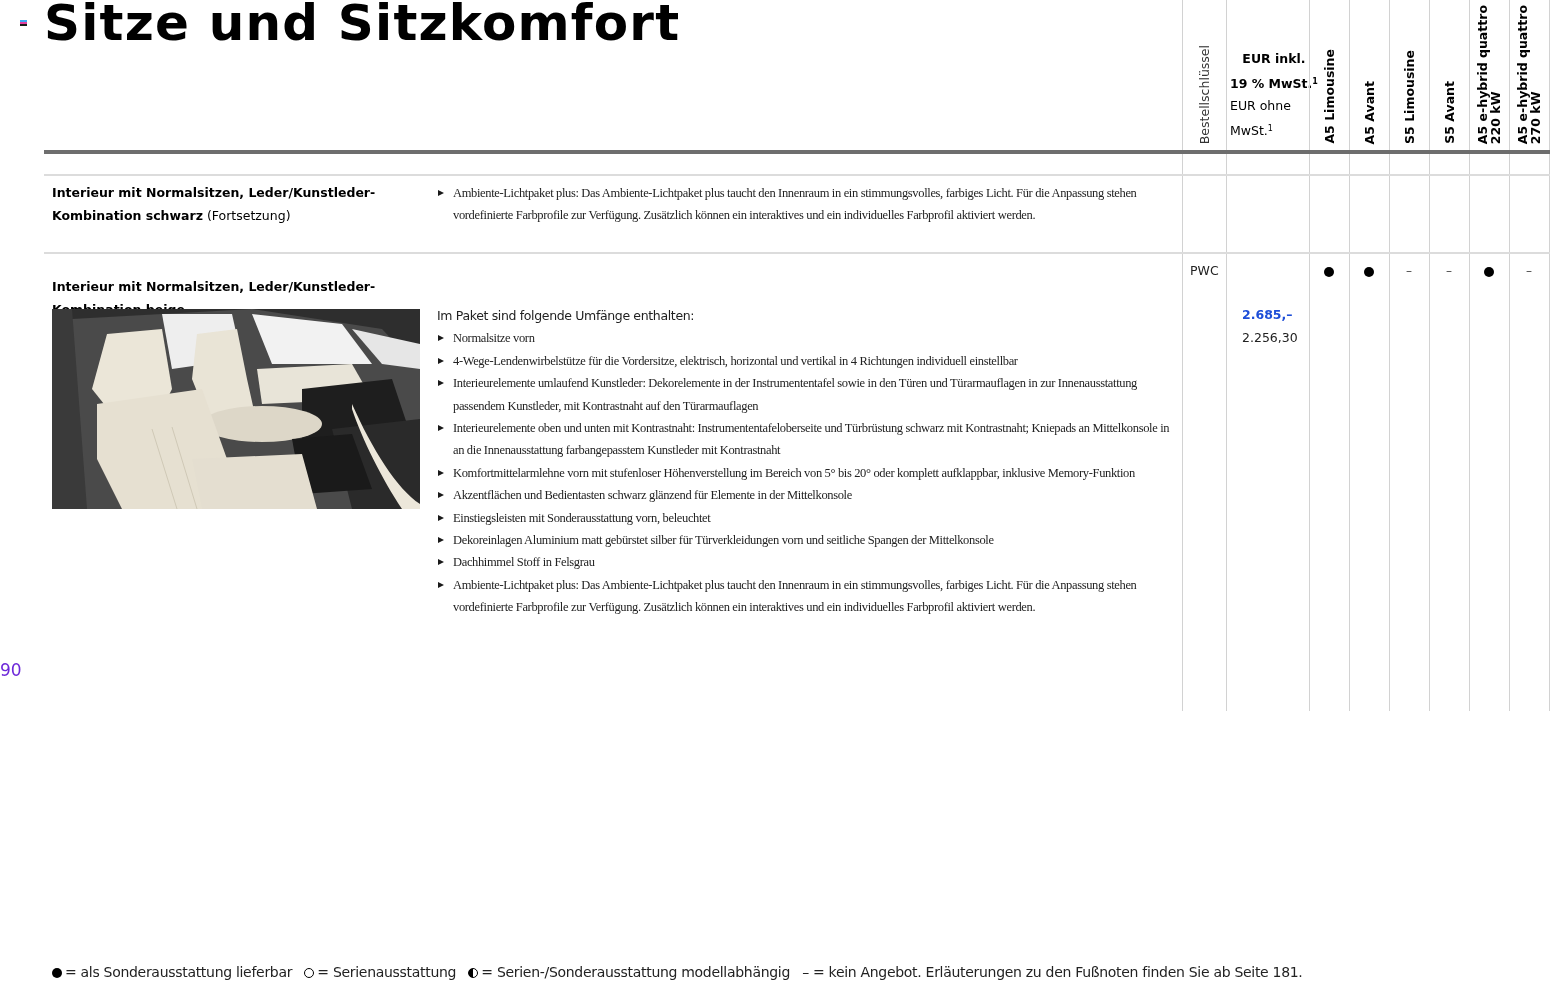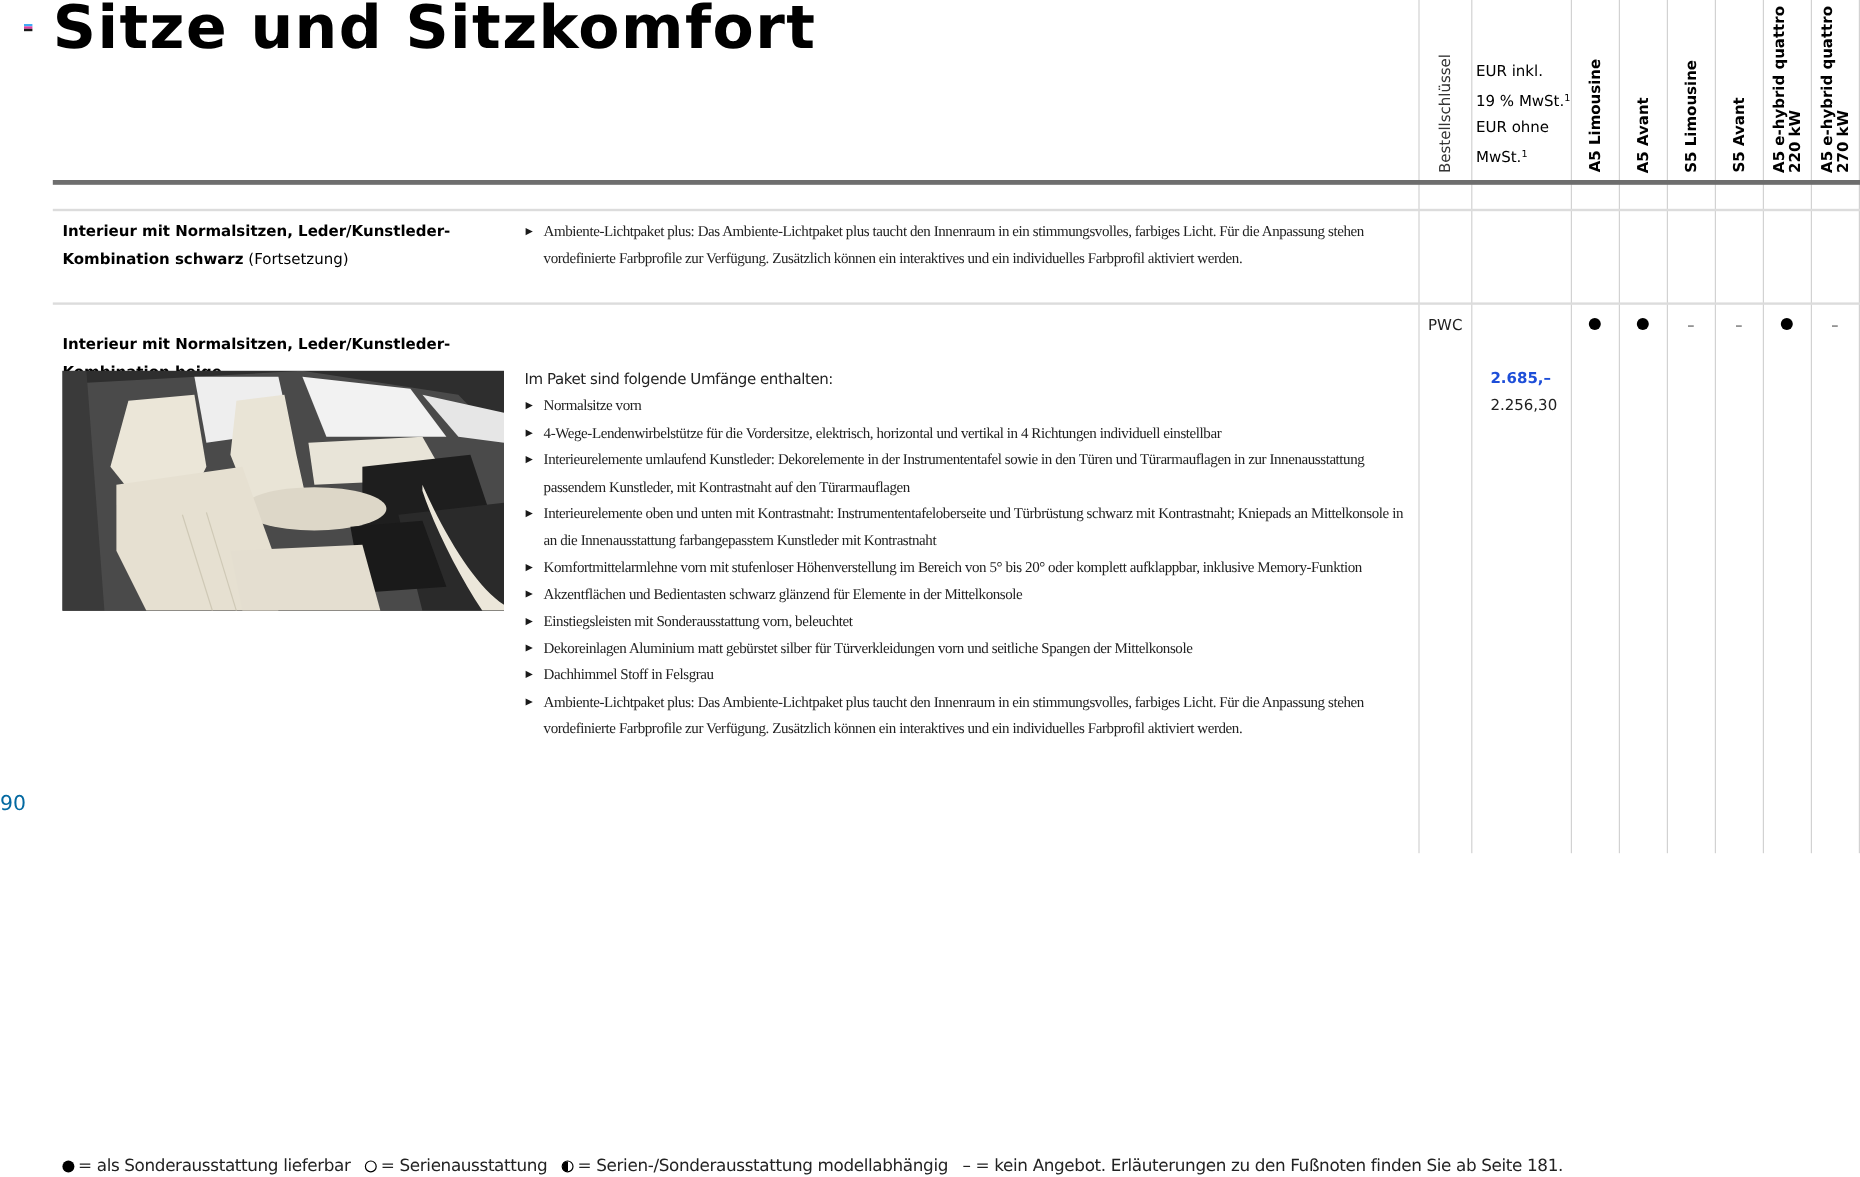--- a/index.html
+++ b/index.html
@@ -21,21 +21,21 @@
 
   .col-head { position: absolute; top: 0; height: 150px; }
   .vtext {
     position: absolute; bottom: 6px; left: 50%;
     writing-mode: vertical-rl; transform: translateX(-50%) rotate(180deg);
     font-size: 12.5px; line-height: 13px; white-space: pre; color: #000;
   }
   .vtext.bold { font-weight: bold; }
   .vtext.light { font-weight: normal; color: #333; }
   .price-head { position: absolute; left: 1230px; top: 48px; font-size: 12.5px; line-height: 22.5px; color: #000; }
-  .price-head .b { font-weight: normal; }
+  .price-head .b { font-weight: bold; text-align: center; }
   .price-head sup, .fn { font-size: 8px; vertical-align: 4px; }
 
   .row-title { position: absolute; left: 52px; font-size: 12.5px; line-height: 22.5px; width: 380px; color: #000; }
   .row-title .b { font-weight: bold; }
   .desc { position: absolute; left: 437px; width: 740px; font-size: 12.5px; line-height: 22.4px; color: #222; letter-spacing: -0.35px; }
   .desc .intro { margin: 0; }
   .desc ul { list-style: none; margin: 0; padding: 0; }
   .desc li { position: relative; padding-left: 16px; font-family: Liberation Serif, serif; }
   .desc li::before {
     content: ""; position: absolute; left: 1px; top: 8px;
@@ -45,21 +45,21 @@
   .price { position: absolute; left: 1242px; top: 260px; font-size: 12.5px; line-height: 22.5px; color: #222; }
   .price .b { font-weight: bold; color: #1d4ed8; margin-top: 44px; }
   .avail { position: absolute; top: 261px; width: 40px; text-align: center; font-size: 13px; line-height: 20px; color: #000; }
   .avail.dot::before { content: ""; display: inline-block; width: 10px; height: 10px; border-radius: 50%; background: #000; vertical-align: middle; }
   .avail.dash { font-size: 12px; color: #444; }
 
   .photo {
     position: absolute; left: 52px; top: 309px; width: 368px; height: 200px; overflow: hidden;
     background: linear-gradient(180deg, #3a3a3a 0%, #5a5a5a 40%, #2d2d2d 100%);
   }
-  .page-num { position: absolute; left: 0; top: 660px; font-size: 17px; color: #0369a1; }
+  .page-num { position: absolute; left: 0; top: 660px; font-size: 17px; color: #6d28d9; }
   .legend { position: absolute; left: 52px; top: 964px; font-size: 14px; color: #222; white-space: nowrap; letter-spacing: -0.3px; text-align: center; }
   .legend .sym { display: inline-block; width: 10px; height: 10px; border-radius: 50%; vertical-align: -1px; margin-right: 3px; box-sizing: border-box; }
   .legend .filled { background: #000; }
   .legend .open { border: 1.2px solid #000; }
   .legend .half { border: 1.2px solid #000; background: linear-gradient(90deg, #000 50%, #fff 50%); }
   .legend .item { margin-right: 8px; }
 </style>
 </head>
 <body>
 

